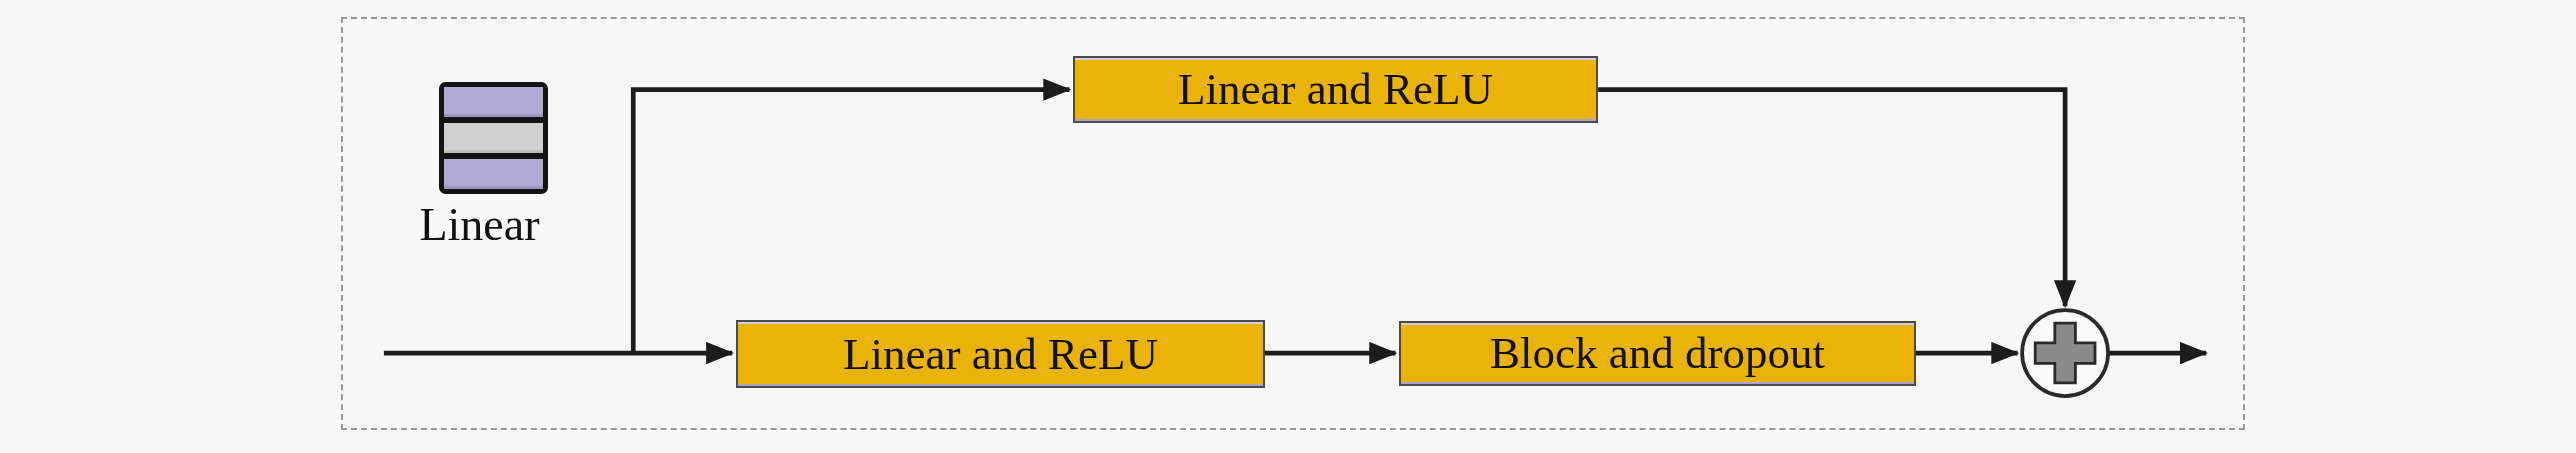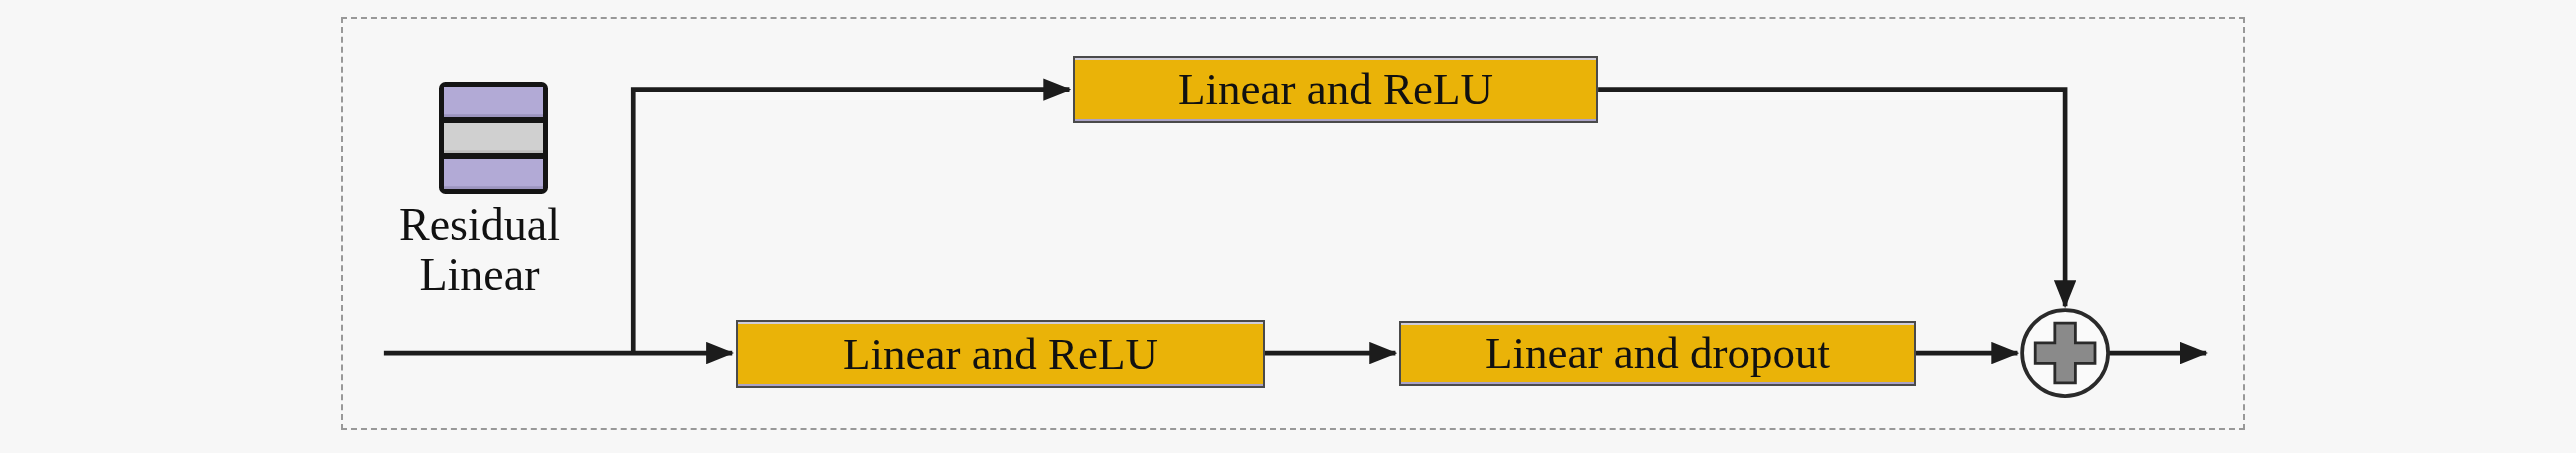--- a/index.html
+++ b/index.html
@@ -107,24 +107,23 @@
     </g>
   </svg>
 
   <div class="res-icon">
     <div class="bar bar-purple"></div>
     <div class="bar bar-gray"></div>
     <div class="bar bar-purple"></div>
   </div>
 
   <div class="res-label">
-    <div>Residual</div>
     <div>Linear</div>
   </div>
 
   <div class="node node-top">Linear and ReLU</div>
 
   <div class="node node-b1">Linear and ReLU</div>
 
-  <div class="node node-b2">Linear and dropout</div>
+  <div class="node node-b2">Block and dropout</div>
 
 </div>
 
 
 </body></html>

